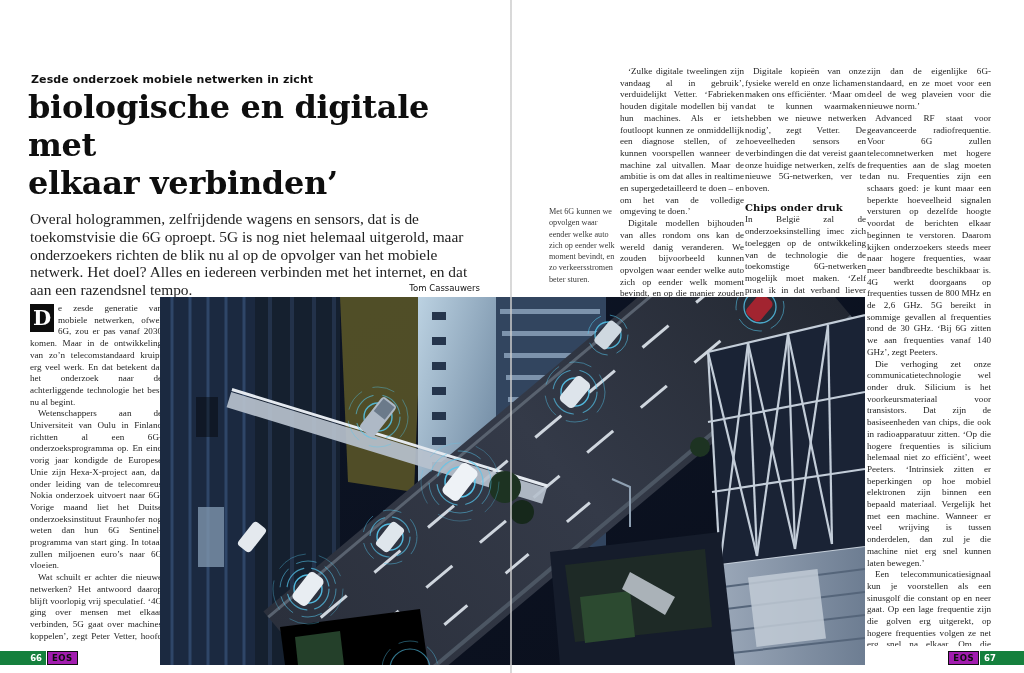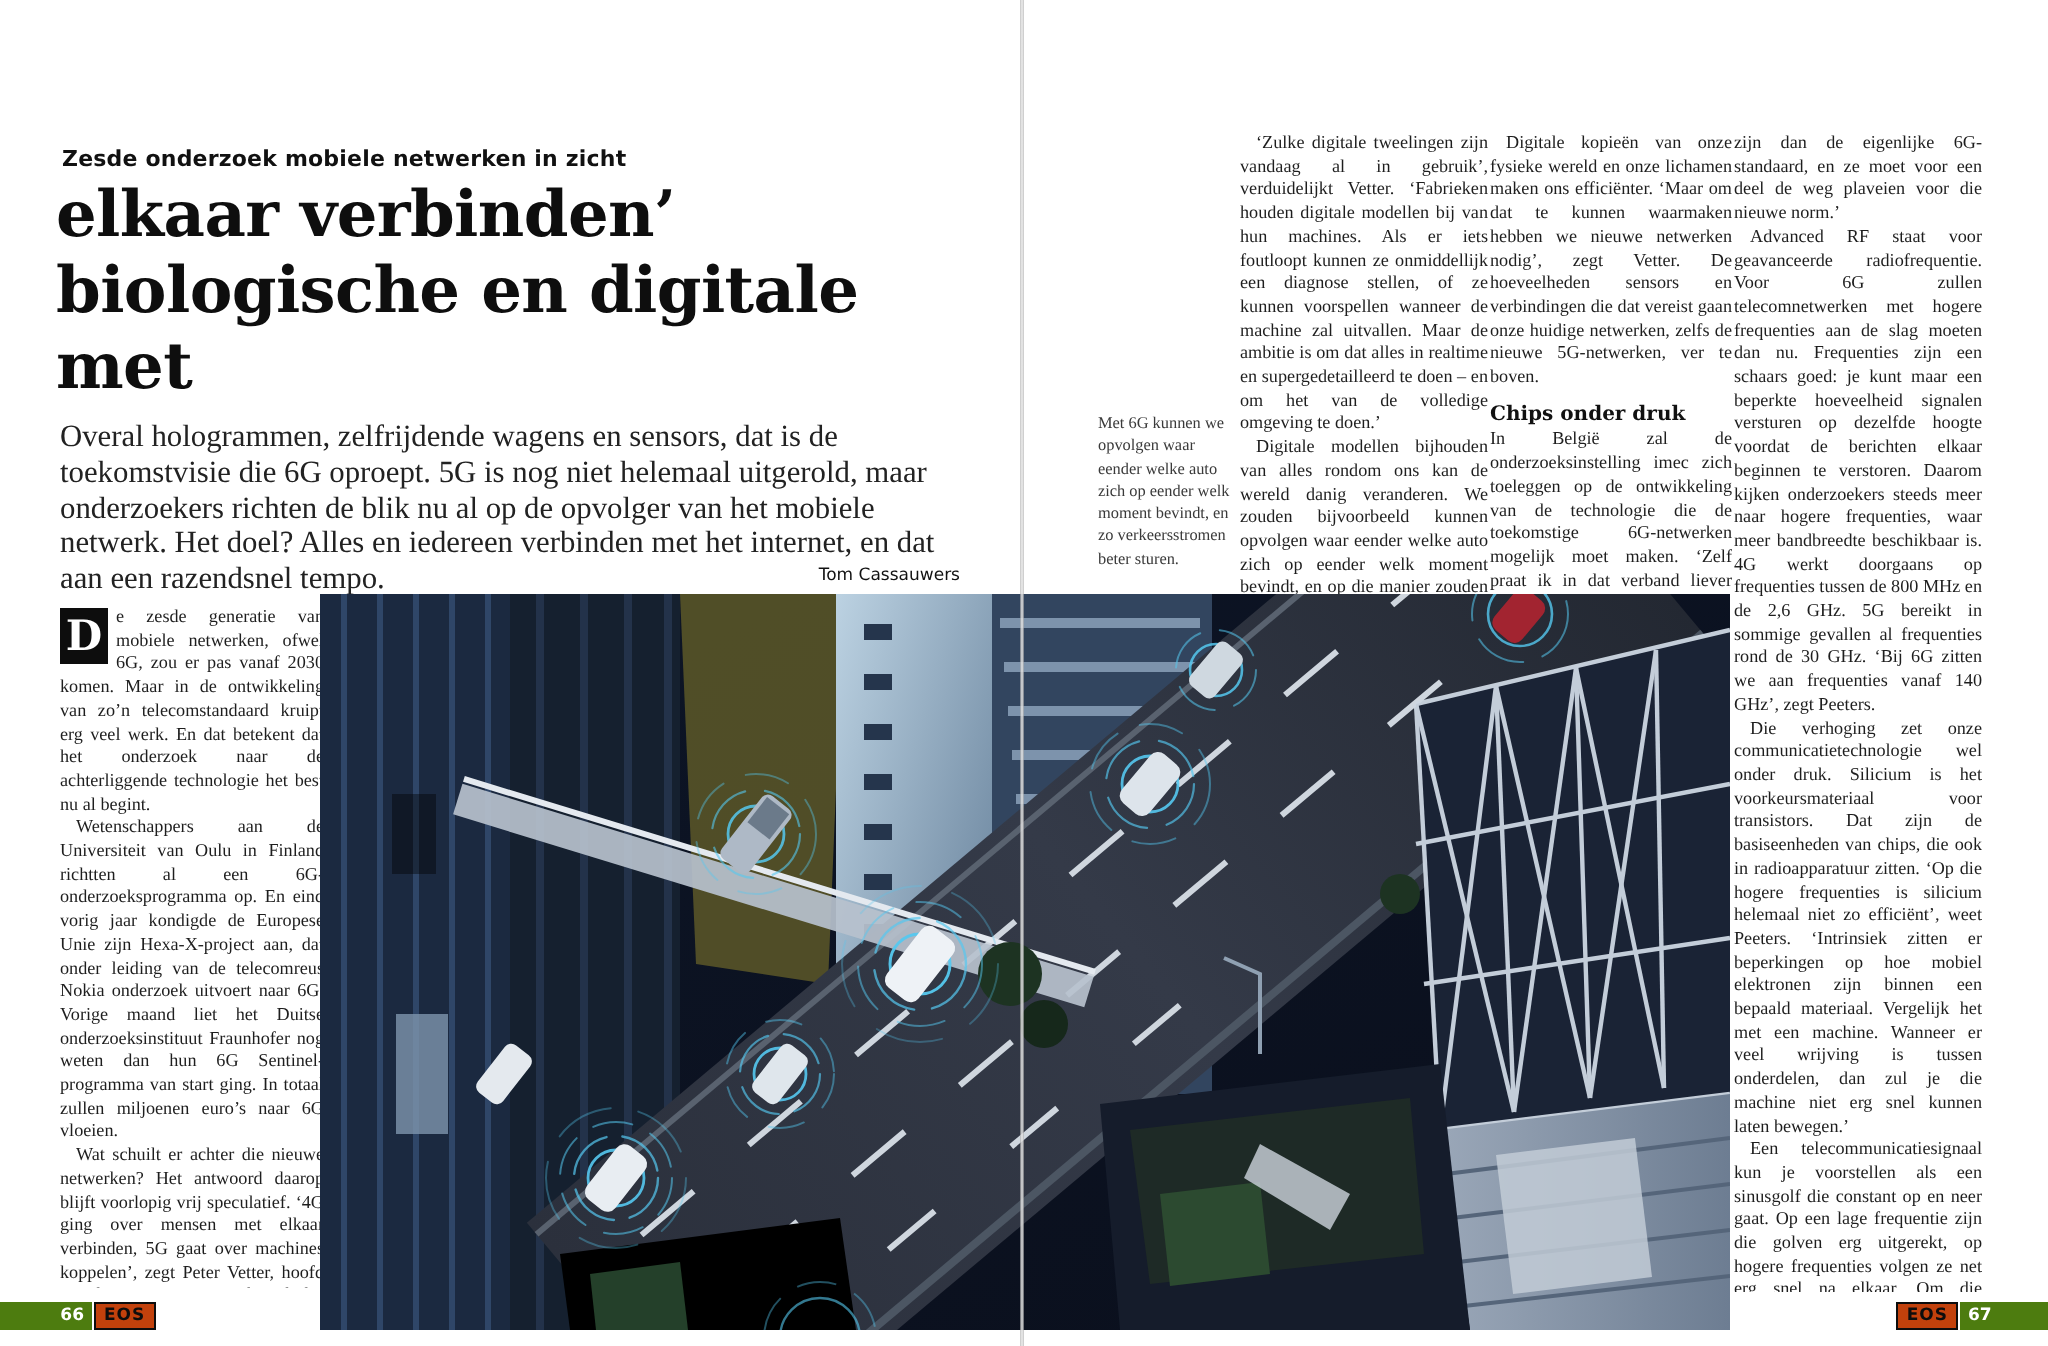--- a/index.html
+++ b/index.html
@@ -42,33 +42,33 @@
 
   
   .photo{left:160px;top:297px;width:705px;height:368px;background:#0c1222;z-index:10;}
   .photo svg{display:block;}
 
   
   .folio{bottom:8px;height:14px;z-index:40;display:flex;align-items:stretch;
     font-family:"DejaVu Sans",sans-serif;font-size:8.5px;font-weight:bold;}
   .folio-left{left:0;}
   .folio-right{right:0;}
-  .folio .bar{background:#4d7c0f;color:#fff;display:flex;align-items:center;}
+  .folio .bar{background:#15803d;color:#fff;display:flex;align-items:center;}
   .folio-left .bar{width:42px;justify-content:flex-end;padding-right:4px;}
   .folio-right .bar{width:40px;justify-content:flex-start;padding-left:4px;}
-  .folio .eosbox{border:1.5px solid #0d0d0d;background:#c2410c;color:#0d0d0d;
+  .folio .eosbox{border:1.5px solid #0d0d0d;background:#a21caf;color:#0d0d0d;
     display:flex;align-items:center;padding:0 4px;margin:0 1px;letter-spacing:.5px;}
 </style>
 </head>
 <body>
 
 <div class="abs kicker">Zesde onderzoek mobiele netwerken in zicht</div>
 <div class="abs headline">
+  <div>biologische en digitale met</div>
   <div>elkaar verbinden’</div>
-  <div>biologische en digitale met</div>
 </div>
 
 <div class="abs intro">
   <span>Overal hologrammen, zelfrijdende wagens en sensors, dat is de toekomstvisie die 6G oproept. 5G is nog niet helemaal uitgerold, maar onderzoekers richten de blik nu al op de opvolger van het mobiele netwerk. Het doel? Alles en iedereen verbinden met het internet, en dat aan een razendsnel tempo.</span>
   <span class="byline">Tom Cassauwers</span>
 </div>
 
 <div class="abs col col1">
   <div class="dropcap">D</div>
   <p>e zesde generatie van mobiele netwerken, ofwel 6G, zou er pas vanaf 2030 komen. Maar in de ontwikkeling van zo’n telecomstandaard kruipt erg veel werk. En dat betekent dat het onderzoek naar de achterliggende technologie het best nu al begint.</p>

